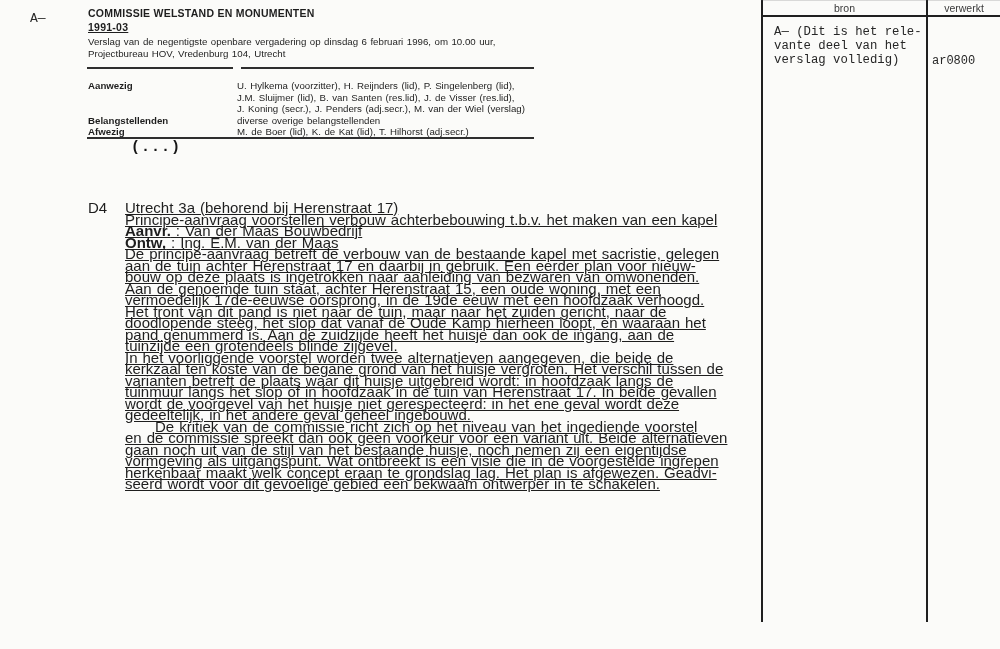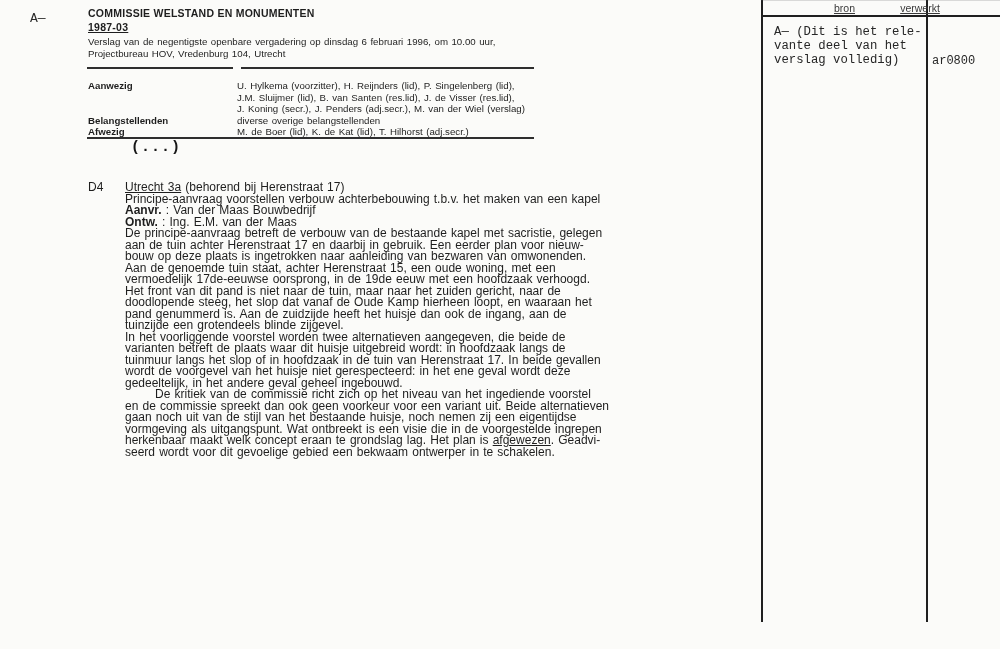--- a/index.html
+++ b/index.html
@@ -40,39 +40,38 @@
   .rule1a { left: 87px; top: 67px; width: 146px; }
   .rule1b { left: 241px; top: 67px; width: 293px; }
   .rule2  { left: 87px; top: 137px; width: 447px; }
   
   .attendance { position: absolute; left: 88px; top: 80px; font-size: 9.7px; }
   .att-row { display: flex; }
   .att-label { width: 107px; flex: 0 0 107px; font-weight: bold; line-height: 11.5px; white-space: nowrap; }
   .att-lines { flex: 1; margin-left: 42px; }
   .doc-line { line-height: 11.5px; white-space: nowrap; word-spacing: 0.8px; }
   
-  .agenda { position: absolute; left: 88px; top: 182px; font-size: 12px; }
+  .agenda { position: absolute; left: 88px; top: 202px; font-size: 15px; text-decoration: underline; }
   .agenda-number { position: absolute; left: 0; top: 0; line-height: 11.5px; }
   .agenda-lines { margin-left: 37px; }
   .agenda-lines .indent { padding-left: 30px; }
   .u { text-decoration: underline; }
   .b { font-weight: bold; }
   
   .vline { position: absolute; top: 0; width: 2px; height: 622px; background: #1f1f1f; }
   .v1 { left: 761px; }
   .v2 { left: 926px; }
   .h-top { position: absolute; left: 761px; top: 0; width: 239px; height: 1px; background: #55555533; }
   .h-header { position: absolute; left: 761px; top: 15px; width: 239px; height: 2px; background: #1f1f1f; }
   .col-head {
     position: absolute; top: 2px; font-size: 10.5px; color: #3a3a3a;
     text-align: center;
-    text-decoration: underline;
   }
   .col-head.bron { left: 763px; width: 163px; }
-  .col-head.verwerkt { left: 884px; width: 72px; border-radius: 6px; }
+  .col-head.verwerkt { left: 928px; width: 72px; border-radius: 6px; }
   .sidebar-note {
     position: absolute; left: 774px; top: 25px;
     font-family: "Liberation Mono", monospace;
     font-size: 12.3px; line-height: 14px; color: #262626; white-space: nowrap;
   }
   .verwerkt-value {
     position: absolute; left: 932px; top: 54px;
     font-family: Liberation Mono, monospace;
     font-size: 12px; color: #262626;
   }
@@ -80,21 +79,21 @@
 </head>
 <body>
 
 <div class="page">
 
   <div class="margin-mark">A—</div>
   <div class="ellipsis-mark">(...)</div>
 
   <div class="doc-header">
     <div class="doc-title">COMMISSIE WELSTAND EN MONUMENTEN</div>
-    <div class="doc-code">1987-03</div>
+    <div class="doc-code">1991-03</div>
     <div class="doc-subtitle">Verslag van de negentigste openbare vergadering op dinsdag 6 februari 1996, om 10.00 uur,</div>
     <div class="doc-subtitle">Projectbureau HOV, Vredenburg 104, Utrecht</div>
   </div>
 
   <div class="rule rule1a"></div>
   <div class="rule rule1b"></div>
   <div class="rule rule2"></div>
 
   <div class="attendance" id="attendance-rows">
       <div class="att-row">
@@ -129,20 +128,21 @@
         <div class="doc-line"><span>De principe-aanvraag betreft de verbouw van de bestaande kapel met sacristie, gelegen</span></div>
         <div class="doc-line"><span>aan de tuin achter Herenstraat 17 en daarbij in gebruik. Een eerder plan voor nieuw-</span></div>
         <div class="doc-line"><span>bouw op deze plaats is ingetrokken naar aanleiding van bezwaren van omwonenden.</span></div>
         <div class="doc-line"><span>Aan de genoemde tuin staat, achter Herenstraat 15, een oude woning, met een</span></div>
         <div class="doc-line"><span>vermoedelijk 17de-eeuwse oorsprong, in de 19de eeuw met een hoofdzaak verhoogd.</span></div>
         <div class="doc-line"><span>Het front van dit pand is niet naar de tuin, maar naar het zuiden gericht, naar de</span></div>
         <div class="doc-line"><span>doodlopende steeg, het slop dat vanaf de Oude Kamp hierheen loopt, en waaraan het</span></div>
         <div class="doc-line"><span>pand genummerd is. Aan de zuidzijde heeft het huisje dan ook de ingang, aan de</span></div>
         <div class="doc-line"><span>tuinzijde een grotendeels blinde zijgevel.</span></div>
         <div class="doc-line"><span>In het voorliggende voorstel worden twee alternatieven aangegeven, die beide de</span></div>
+        <div class="doc-line"><span>kerkzaal ten koste van de begane grond van het huisje vergroten. Het verschil tussen de</span></div>
         <div class="doc-line"><span>varianten betreft de plaats waar dit huisje uitgebreid wordt: in hoofdzaak langs de</span></div>
         <div class="doc-line"><span>tuinmuur langs het slop of in hoofdzaak in de tuin van Herenstraat 17. In beide gevallen</span></div>
         <div class="doc-line"><span>wordt de voorgevel van het huisje niet gerespecteerd: in het ene geval wordt deze</span></div>
         <div class="doc-line"><span>gedeeltelijk, in het andere geval geheel ingebouwd.</span></div>
         <div class="doc-line indent"><span>De kritiek van de commissie richt zich op het niveau van het ingediende voorstel</span></div>
         <div class="doc-line"><span>en de commissie spreekt dan ook geen voorkeur voor een variant uit. Beide alternatieven</span></div>
         <div class="doc-line"><span>gaan noch uit van de stijl van het bestaande huisje, noch nemen zij een eigentijdse</span></div>
         <div class="doc-line"><span>vormgeving als uitgangspunt. Wat ontbreekt is een visie die in de voorgestelde ingrepen</span></div>
         <div class="doc-line"><span>herkenbaar maakt welk concept eraan te grondslag lag. Het plan is </span><span class="u">afgewezen</span><span>. Geadvi-</span></div>
         <div class="doc-line"><span>seerd wordt voor dit gevoelige gebied een bekwaam ontwerper in te schakelen.</span></div>

